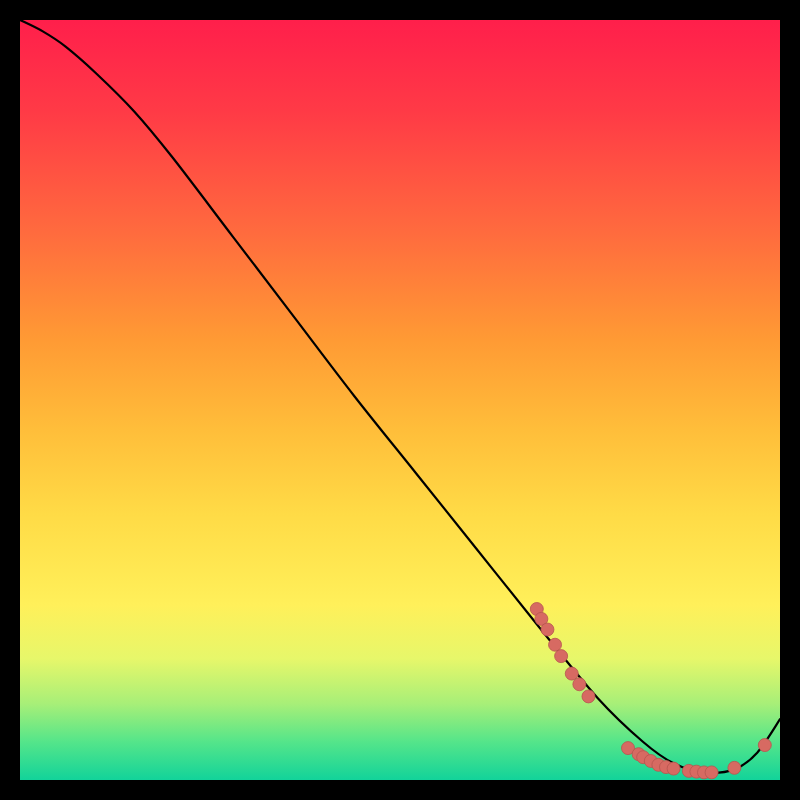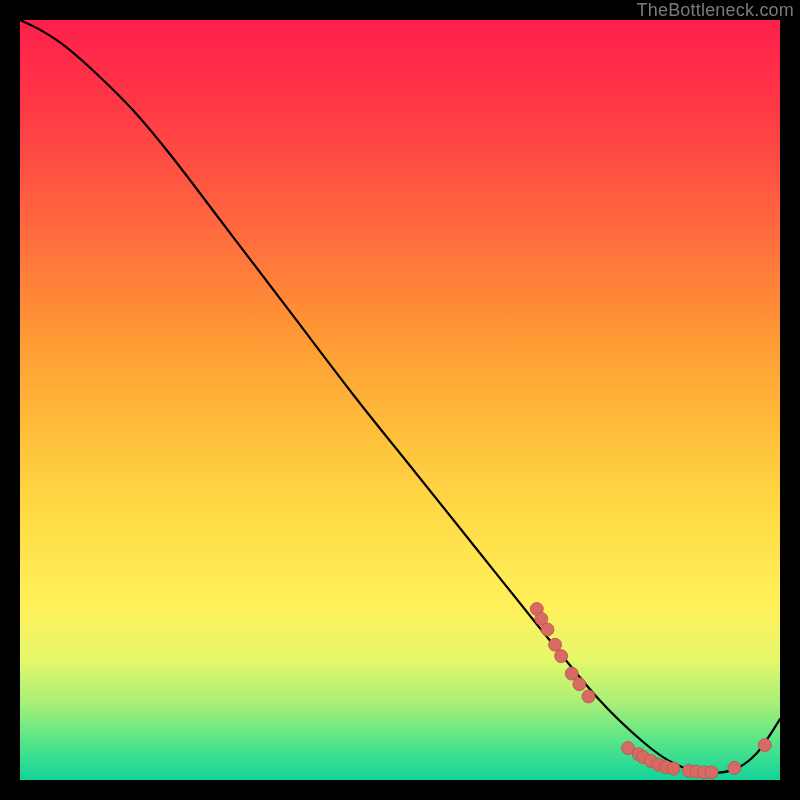--- a/index.html
+++ b/index.html
@@ -55,21 +55,20 @@
     font-size: 18px;
     font-weight: 500;
     letter-spacing: 0.2px;
     user-select: none;
   }
 </style>
 </head>
 <body>
 
 <div class="stage">
-  <div class="watermark">TheBottleneck.com</div>
   <div class="plot">
     <svg class="curve" viewBox="0 0 760 760">
       <path id="curve-path" fill="none" stroke-width="2.2" stroke-linecap="round" stroke-linejoin="round" d="M 0 0 C 3.8000000000000003 1.8999999999999961, 15.2 6.96666666666664, 22.8 11.399999999999977 C 30.400000000000002 15.833333333333314, 36.733333333333334 19.633333333333365, 45.6 26.600000000000023 C 54.46666666666667 33.566666666666684, 64.6 42.43333333333326, 76 53.19999999999993 C 87.4 63.966666666666605, 101.33333333333333 77.2666666666667, 114 91.20000000000005 C 126.66666666666667 105.1333333333334, 135.53333333333333 115.90000000000008, 152 136.80000000000007 C 168.46666666666667 157.70000000000007, 192.53333333333336 190.00000000000003, 212.8 216.60000000000002 C 233.06666666666666 243.20000000000002, 253.33333333333331 269.80000000000007, 273.59999999999997 296.40000000000003 C 293.8666666666666 323, 314.1333333333333 350.23333333333335, 334.4 376.2 C 354.66666666666663 402.16666666666663, 374.93333333333334 426.8666666666667, 395.2 452.2 C 415.46666666666664 477.5333333333333, 435.73333333333335 502.8666666666667, 456 528.2 C 476.26666666666665 553.5333333333334, 496.5333333333334 579.2466666666667, 516.8000000000001 604.2 C 537.0666666666667 629.1533333333334, 559.8666666666667 658.2866666666666, 577.6 677.92 C 595.3333333333334 697.5533333333333, 610.5333333333333 711.1066666666667, 623.1999999999999 722 C 635.8666666666666 732.8933333333333, 643.4666666666667 738.2133333333334, 653.6 743.28 C 663.7333333333333 748.3466666666666, 673.8666666666667 751.3866666666667, 684 752.4 C 694.1333333333333 753.4133333333333, 705.5333333333333 752.6533333333333, 714.4 749.36 C 723.2666666666667 746.0666666666667, 729.5999999999999 741, 737.1999999999999 732.64 C 744.8 724.28, 756.2 704.7733333333333, 760 699.2" stroke="#000000"></path>
       <g id="markers">
           <circle cx="516.8000000000001" cy="589" r="6.5" fill="#d76a62" stroke="#b6554f" stroke-width="0.8"></circle>
           <circle cx="521.3599999999999" cy="598.88" r="6.5" fill="#d76a62" stroke="#b6554f" stroke-width="0.8"></circle>
           <circle cx="527.44" cy="609.52" r="6.5" fill="#d76a62" stroke="#b6554f" stroke-width="0.8"></circle>
           <circle cx="535.0400000000001" cy="624.72" r="6.5" fill="#d76a62" stroke="#b6554f" stroke-width="0.8"></circle>
           <circle cx="541.12" cy="636.12" r="6.5" fill="#d76a62" stroke="#b6554f" stroke-width="0.8"></circle>
           <circle cx="551.76" cy="653.6" r="6.5" fill="#d76a62" stroke="#b6554f" stroke-width="0.8"></circle>

